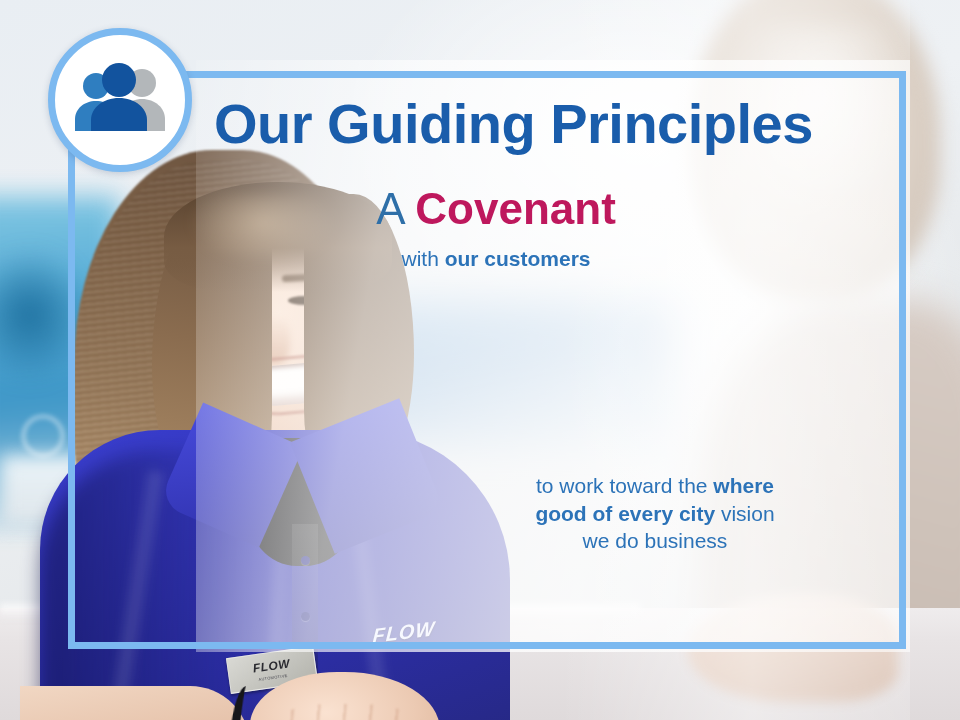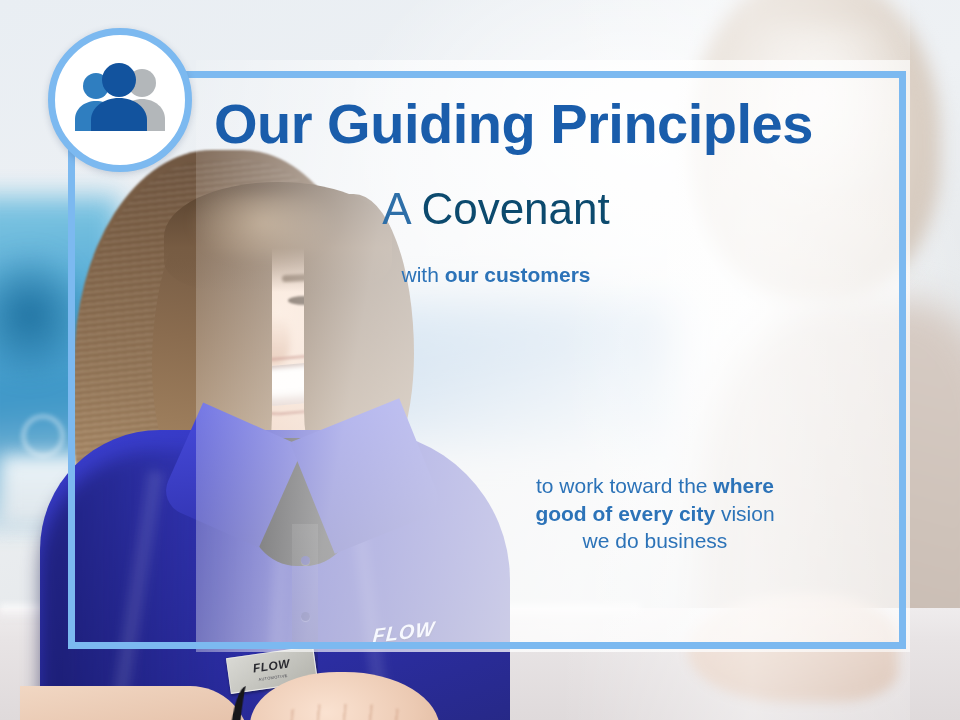--- a/index.html
+++ b/index.html
@@ -318,30 +318,30 @@
     text-align:left;
     white-space:nowrap;
   }
 
   .block { position:absolute; text-align:center; }
   .line-main {
     font-size:44px; line-height:1.06; color:#2c73b8;
     white-space:nowrap;
   }
   .line-main .art { font-weight:normal; color:#2e6fa8; }
-  .line-main .word { font-weight:normal; color:#0c4a6e; }
+  .line-main .word { font-weight:bold; color:#be185d; }
 
   .line-sub {
     font-size:21px; line-height:1.32; color:#2c73b8;
     font-weight:normal;
   }
   .line-sub b { font-weight:bold; }
 
   #block-covenant   { left:296px; top:186px; width:400px; }
-  #block-covenant .line-sub { margin-top:28px; }
+  #block-covenant .line-sub { margin-top:12px; }
 
   #block-community  { left:378px; top:298px; width:420px; }
   #block-community .line-sub { margin-top:14px; }
 
   #block-commitment { left:430px; top:458px; width:450px; }
   #block-commitment .line-sub { margin-top:14px; }
 </style>
 </head>
 <body>
 

